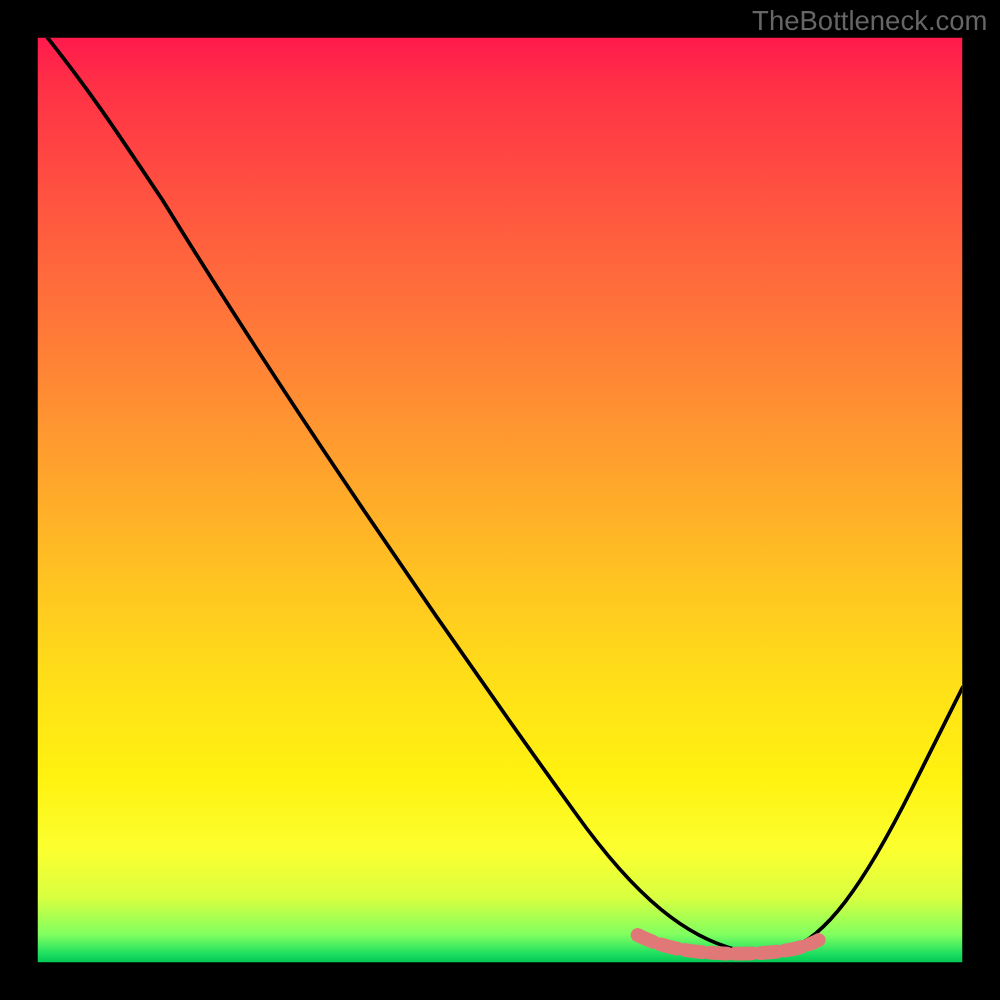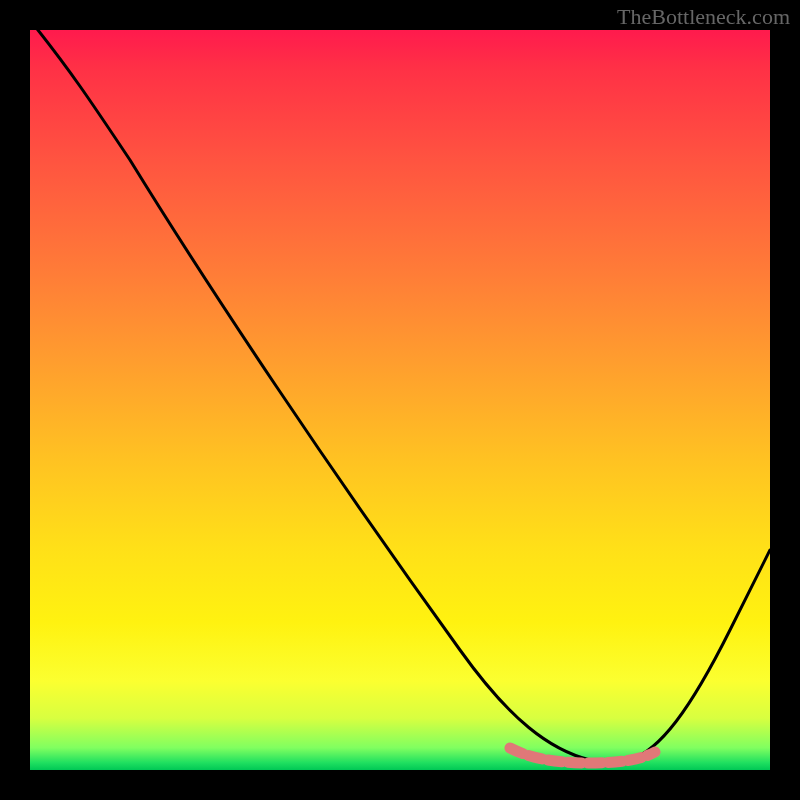--- a/index.html
+++ b/index.html
@@ -12,21 +12,20 @@
     font-family: Arial, Helvetica, sans-serif;
   }
   .watermark {
     position: absolute;
     top: 4px;
     right: 10px;
     color: #666;
     font-size: 22px;
     font-weight: 500;
     z-index: 10;
-    font-family: Liberation Serif, serif;
   }
   .plot-area {
     position: absolute;
     left: 30px;
     top: 30px;
     width: 740px;
     height: 740px;
     overflow: hidden;
   }
   .gradient-bg {

